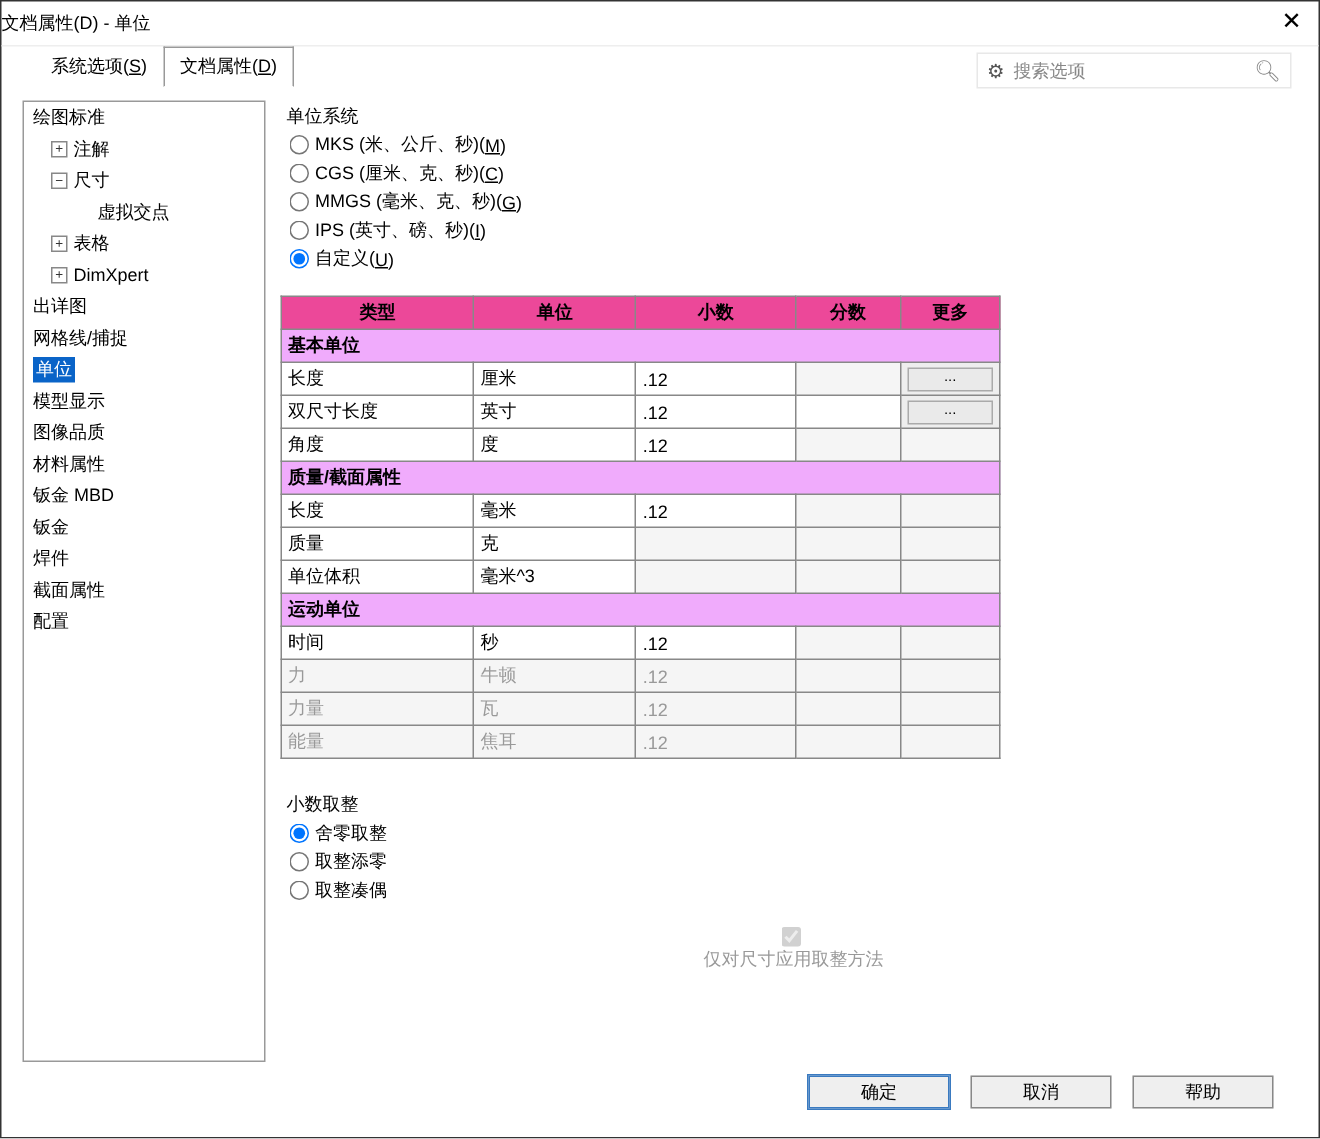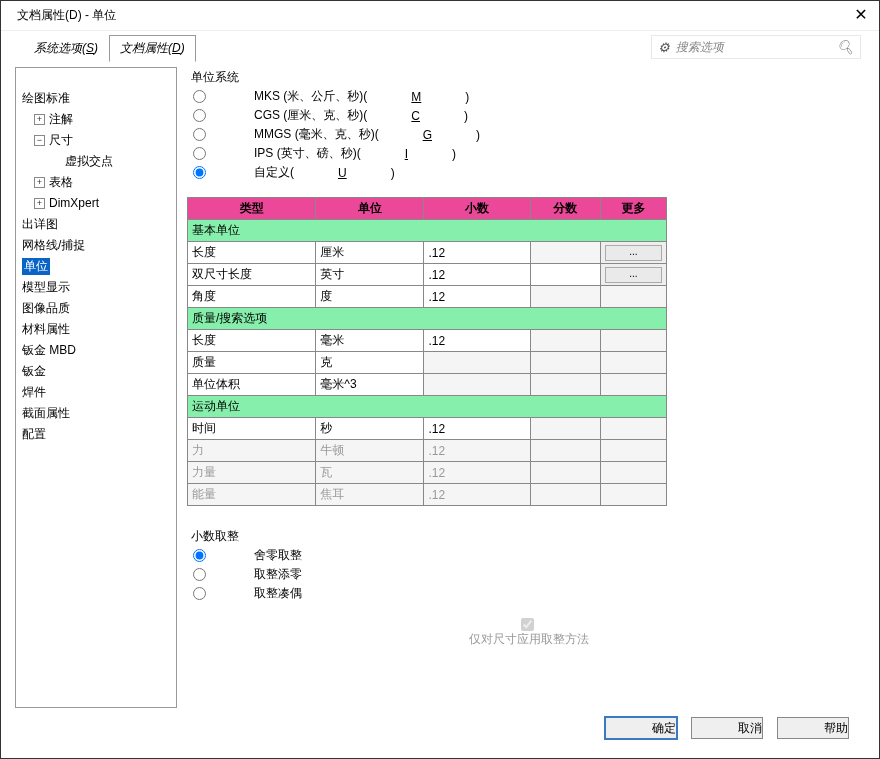--- a/index.html
+++ b/index.html
@@ -1,54 +1,54 @@
 <!DOCTYPE html>
 <html><head>
 <meta charset="utf-8">
 <style>
 * { box-sizing: border-box; margin: 0; padding: 0; }
 body { font-family: "Microsoft YaHei", "Segoe UI", Tahoma, sans-serif; font-size: 12px; background: #fff; color: #000; }
 .window { width: 880px; height: 759px; border: 1px solid #333; display: flex; flex-direction: column; background: #fff; }
-.titlebar { height: 30px; display: flex; align-items: center; padding: 0 16px; position: relative; border-bottom: 1px solid #eee; }
+.titlebar { height: 30px; display: flex; align-items: center; padding: 0 0; position: relative; border-bottom: 1px solid #eee; }
 .titlebar-text { font-size: 12px; }
 .close-btn { position: absolute; right: 8px; top: 4px; font-size: 16px; cursor: pointer; width: 20px; height: 20px; text-align: center; line-height: 20px; }
-.toolbar { height: 34px; display: flex; align-items: center; padding: 0 12px 0 22px; position: relative; font-style: italic; }
+.toolbar { height: 34px; display: flex; align-items: flex-start; padding: 0 12px 0 22px; position: relative; }
 .tabs { display: flex; }
 .tab { padding: 4px 10px; border: 1px solid transparent; cursor: pointer; font-size: 12px; }
 .tab.active { border: 1px solid #999; border-bottom: 1px solid #fff; background: #fff; position: relative; z-index: 2; }
 .tab u { text-decoration: underline; }
 .search-wrap { position: absolute; right: 18px; top: 4px; width: 210px; height: 24px; border: 1px solid #e8e8e8; display: flex; align-items: center; padding: 0 6px; font-size: 12px; color: #888; }
 .search-wrap .gear { margin-right: 6px; font-size: 13px; color: #555; }
 .search-wrap .mag { margin-left: auto; font-size: 14px; color: #888; }
 .body-wrap { flex: 1; display: flex; flex-direction: column; padding: 0 14px 10px 14px; }
 .panes { flex: 1; display: flex; gap: 10px; margin-top: 2px; }
-.left-pane { width: 162px; border: 1px solid #999; background: #fff; padding: 20px 2px; overflow: hidden; }
+.left-pane { width: 162px; border: 1px solid #999; background: #fff; padding: 0 2px; overflow: hidden; }
 .tree-item { padding: 2px 2px 2px 4px; cursor: default; display: flex; align-items: center; font-size: 12px; line-height: 17px; }
 .tree-item.indent1 { padding-left: 16px; }
 .tree-item.indent2 { padding-left: 32px; }
 .tree-item.sel .lbl { background: #0a64c8; color: #fff; padding: 0 2px; }
 .tree-exp { width: 11px; height: 11px; border: 1px solid #888; display: inline-flex; align-items: center; justify-content: center; margin-right: 4px; font-size: 9px; line-height: 1; color: #333; }
 .tree-dash { width: 11px; margin-right: 4px; display: inline-block; }
 .right-pane { flex: 1; padding-top: 2px; }
 .group { margin-bottom: 16px; }
 .group-title { font-size: 12px; margin: 0 0 2px 4px; }
-.radio-row { display: flex; align-items: center; margin: 2px 0 2px 6px; font-size: 12px; gap: 44px; }
+.radio-row { display: flex; align-items: center; margin: 2px 0 2px 6px; font-size: 12px; }
 .radio-row input { margin-right: 4px; }
 .radio-row u { text-decoration: underline; }
 .tbl { width: 480px; border-collapse: collapse; font-size: 12px; margin-left: 0; }
 .tbl th, .tbl td { border: 1px solid #888; padding: 2px 4px; height: 20px; text-align: left; }
 .tbl th { background: #ec4899; font-weight: bold; text-align: center; }
-.tbl .section td { background: #86efac; font-weight: normal; }
+.tbl .section td { background: #f0abfc; font-weight: bold; }
 .tbl td.disabled { color: #999; background: #f5f5f5; }
 .tbl td.shade { background: #eee; }
 .more-btn { display: block; width: 100%; height: 16px; background: #eaeaea; border: 1px solid #aaa; text-align: center; line-height: 12px; font-size: 10px; cursor: pointer; }
 .chk-row { display: flex; align-items: center; margin: 16px 0 0 6px; color: #999; font-size: 12px; flex-direction: column; }
 .chk-row input { margin-right: 4px; }
 .footer { height: 40px; display: flex; align-items: center; justify-content: flex-end; gap: 14px; padding-right: 16px; }
-.footer button { width: 72px; height: 22px; font-size: 12px; background: #efefef; border: 1px solid #888; cursor: pointer; text-align: right; }
+.footer button { width: 94px; height: 22px; font-size: 12px; background: #efefef; border: 1px solid #888; cursor: pointer; }
 .footer button.primary { border: 1px solid #3a7ac0; outline: 1px solid #3a7ac0; }
 .col-type { width: 128px; }
 .col-unit { width: 108px; }
 .col-dec { width: 106px; }
 .col-frac { width: 70px; }
 .col-more { width: 66px; }
 </style>
 </head>
 <body>
 
@@ -208,21 +208,21 @@
                 </td>
           </tr>
           <tr>
             <td>角度</td>
             <td>度</td>
             <td>.12</td>
             <td class="disabled"></td>
             <td class="disabled"></td>
           </tr>
           <tr class="section">
-                <td colspan="5">质量/搜索选项</td>
+                <td colspan="5">质量/截面属性</td>
               </tr>
           <tr>
             <td>长度</td>
             <td>毫米</td>
             <td>.12</td>
             <td class="disabled"></td>
             <td class="disabled"></td>
           </tr>
           <tr>
             <td>质量</td>

